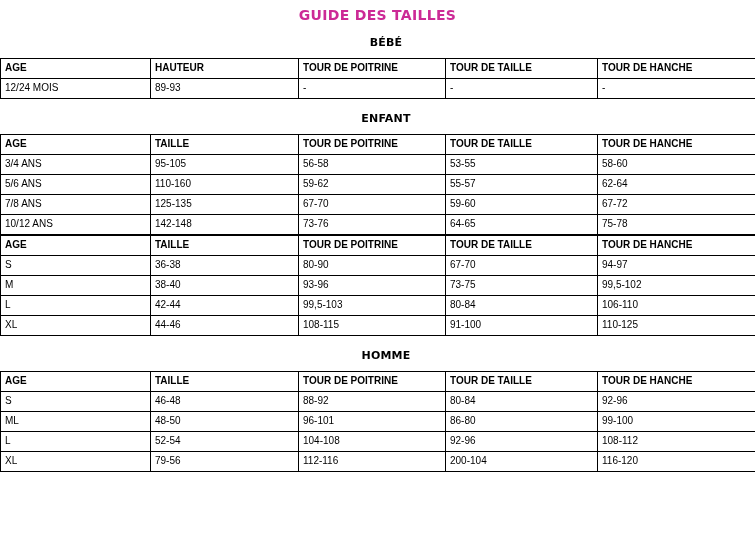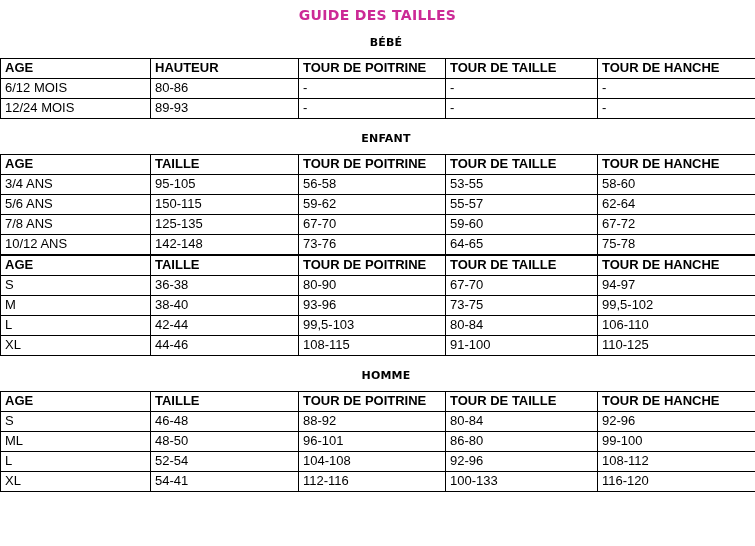--- a/index.html
+++ b/index.html
@@ -33,21 +33,21 @@
     font-size: 11px;
     margin: 0;
     padding: 13px 0 9px 17px;
     font-family: "DejaVu Sans", sans-serif;
     letter-spacing: 0.2px;
   }
   table.size-table {
     width: 755px;
     border-collapse: collapse;
     table-layout: fixed;
-    font-size: 13px;
+    font-size: 10px;
   }
   table.size-table th,
   table.size-table td {
     border: 1px solid #000000;
     padding: 2px 4px;
     text-align: left;
     vertical-align: top;
     font-weight: normal;
     height: 15px;
     line-height: 14px;
@@ -82,27 +82,20 @@
           <tr>
             <th>AGE</th>
             <th>HAUTEUR</th>
             <th>TOUR DE POITRINE</th>
             <th>TOUR DE TAILLE</th>
             <th>TOUR DE HANCHE</th>
           </tr>
         </thead>
         <tbody>
           <tr>
-            <td>6/12 MOIS</td>
-            <td>80-86</td>
-            <td>-</td>
-            <td>-</td>
-            <td>-</td>
-          </tr>
-          <tr>
             <td>12/24 MOIS</td>
             <td>89-93</td>
             <td>-</td>
             <td>-</td>
             <td>-</td>
           </tr>
         </tbody>
       </table>
       <h2 class="section-title">ENFANT</h2>
       <table class="size-table">
@@ -125,21 +118,21 @@
         <tbody>
           <tr>
             <td>3/4 ANS</td>
             <td>95-105</td>
             <td>56-58</td>
             <td>53-55</td>
             <td>58-60</td>
           </tr>
           <tr>
             <td>5/6 ANS</td>
-            <td>150-115</td>
+            <td>110-160</td>
             <td>59-62</td>
             <td>55-57</td>
             <td>62-64</td>
           </tr>
           <tr>
             <td>7/8 ANS</td>
             <td>125-135</td>
             <td>67-70</td>
             <td>59-60</td>
             <td>67-72</td>
@@ -236,21 +229,21 @@
           </tr>
           <tr>
             <td>L</td>
             <td>52-54</td>
             <td>104-108</td>
             <td>92-96</td>
             <td>108-112</td>
           </tr>
           <tr>
             <td>XL</td>
-            <td>54-41</td>
+            <td>79-56</td>
             <td>112-116</td>
-            <td>100-133</td>
+            <td>200-104</td>
             <td>116-120</td>
           </tr>
         </tbody>
       </table>
     </div>
 </div>
 
 </body></html>

